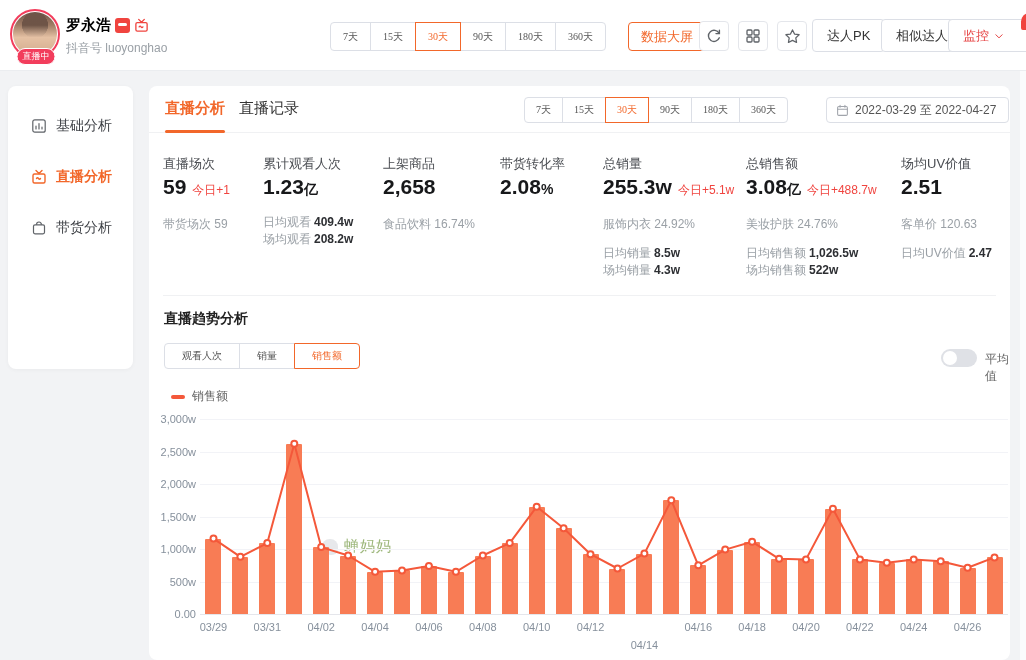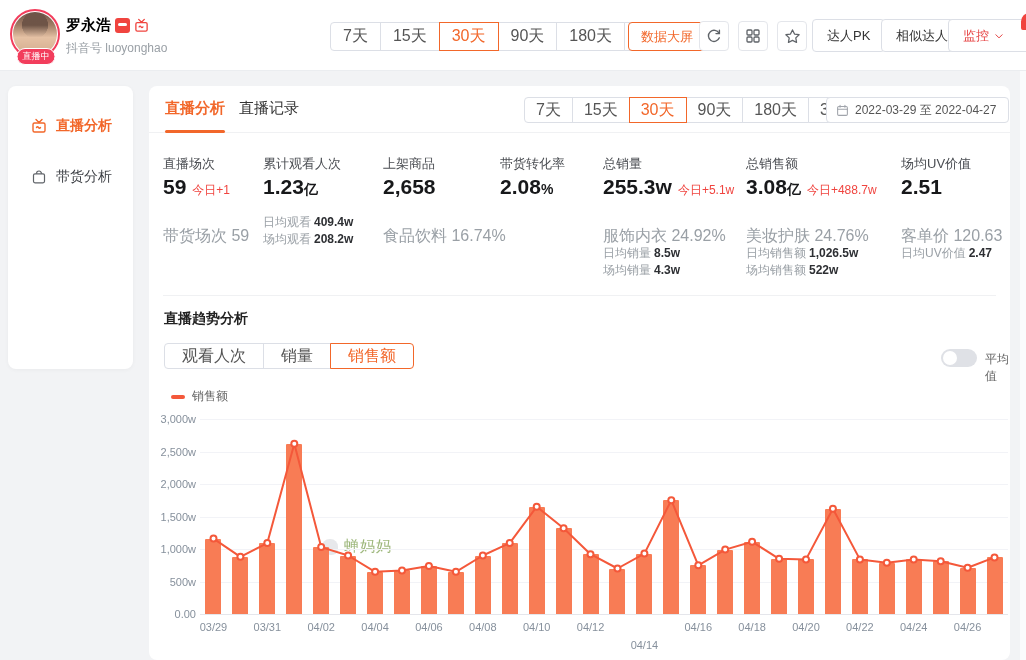--- a/index.html
+++ b/index.html
@@ -13,21 +13,21 @@
   .avatar-img { width:44px; height:44px; border-radius:50%;
     background:linear-gradient(180deg,#6e5448 0%,#85655299 30%,#e5c1a4 58%,#d2ab8c 100%), radial-gradient(circle at 50% 30%,#4c3c36 0 34%,#c9a183 35%);
   }
   .live-badge { position:absolute; left:50%; transform:translateX(-50%); bottom:-4px; background:#f23d5c; color:#fff; font-size:9px; padding:1px 5px; border-radius:9px; border:1.5px solid #fff; white-space:nowrap; }
   .profile-name { position:absolute; left:66px; top:16px; font-size:15px; font-weight:bold; color:#000000; display:flex; align-items:center; gap:4px; }
   .brand-badge { width:15px; height:15px; background:#f0443f; border-radius:3px; position:relative; display:inline-block; }
   .brand-badge::after { content:""; position:absolute; left:3px; top:5px; width:9px; height:3px; background:#fff; border-radius:2px; }
   .profile-sub { position:absolute; left:66px; top:40px; font-size:12px; color:#9aa0a6; }
 
   .seg { display:inline-flex; }
-  .seg button { height:29px; padding:0 12px; background:#fff; border:1px solid #dcdfe6; margin-left:-1px; font-size:16px; color:#555; cursor:pointer; font-family:Liberation Sans, sans-serif; }
+  .seg button { height:29px; padding:0 12px; background:#fff; border:1px solid #dcdfe6; margin-left:-1px; font-size:10px; color:#555; cursor:pointer; font-family:Liberation Serif, serif; }
   .seg button:first-child { border-radius:4px 0 0 4px; margin-left:0; }
   .seg button:last-child { border-radius:0 4px 4px 0; }
   .seg button.active { color:#f2672a; border-color:#f2672a; position:relative; z-index:1; }
   #hdr-seg { position:absolute; left:330px; top:22px; }
 
   .btn-outline-orange { position:absolute; left:628px; top:22px; height:29px; padding:0 12px; background:#fff; border:1px solid #f2672a; color:#f2672a; font-size:13px; border-radius:4px; cursor:pointer; font-family:inherit; }
   .icon-btn { position:absolute; top:21px; width:30px; height:30px; background:#fff; border:1px solid #e4e6eb; border-radius:4px; display:flex; align-items:center; justify-content:center; cursor:pointer; }
   .hdr-btn { position:absolute; top:19px; height:33px; padding:0 14px; background:#fff; border:1px solid #dcdfe6; border-radius:4px; font-size:13px; color:#333; cursor:pointer; font-family:inherit; }
   #monitor-btn { left:948px; width:84px; color:#e64242; display:flex; align-items:center; gap:5px; justify-content:flex-start; }
   .monitor-badge { position:absolute; top:-7px; right:-34px; min-width:44px; height:17px; background:#f0443f; border-radius:9px 9px 9px 2px; }
@@ -46,21 +46,21 @@
   #card-seg { position:absolute; left:375px; top:11px; }
   #card-seg button { height:26px; padding:0 11px; }
   .date-box { position:absolute; left:677px; top:11px; width:183px; height:26px; border:1px solid #dcdfe6; border-radius:4px; display:flex; align-items:center; gap:6px; padding:0 9px; font-size:12px; color:#555; cursor:pointer; background:#fff; }
 
   
   .stat { position:absolute; }
   .stat .s-label { position:absolute; top:0; font-size:13px; color:#4a4d52; white-space:nowrap; }
   .stat .s-value { position:absolute; top:20px; font-size:21px; font-weight:bold; color:#17181a; white-space:nowrap; }
   .stat .s-unit { font-size:14px; }
   .stat .s-delta { font-size:12px; font-weight:normal; color:#f0443f; margin-left:6px; }
-  .stat .s-cat { position:absolute; top:71px; font-size:16px; color:#9aa0a6; white-space:nowrap; }
+  .stat .s-cat { position:absolute; top:61px; font-size:12px; color:#9aa0a6; white-space:nowrap; }
   .stat .s-avgs { position:absolute; top:59px; font-size:12px; color:#9aa0a6; line-height:17px; white-space:nowrap; }
   .stat.has-cat .s-avgs { top:90px; }
   .stat .s-avgs b { color:#2d2f33; font-weight:bold; margin-left:3px; }
   .stats-wrap { position:absolute; left:0; top:69px; width:861px; height:140px; }
   .divider2 { position:absolute; left:14px; right:14px; top:209px; border-top:1px solid #f0f1f3; }
 
   .trend-title { position:absolute; left:15px; top:224px; font-size:14px; font-weight:bold; color:#222; }
   #metric-seg { position:absolute; left:15px; top:257px; }
   #metric-seg button { height:26px; padding:0 17px; }
   .toggle { position:absolute; left:792px; top:263px; width:36px; height:18px; background:#dfe1e6; border-radius:9px; cursor:pointer; }
@@ -149,20 +149,29 @@
   <button class="hdr-btn" id="monitor-btn">
     <span>监控</span>
     <svg width="10" height="10" viewBox="0 0 16 16">
         <polyline points="3,6 8,11 13,6" fill="none" stroke="#e64242" stroke-width="1.6" stroke-linecap="round" stroke-linejoin="round"></polyline>
       </svg>
     <span class="monitor-badge"></span>
   </button>
 </div>
 
 <div id="sidebar">
+  <div class="side-item">
+    <svg width="16" height="16" viewBox="0 0 16 16">
+        <g fill="none" stroke="#5f6368" stroke-width="1.2" stroke-linecap="round">
+          <rect x="1.8" y="1.8" width="12.4" height="12.4" rx="2"></rect>
+          <path d="M5 11 V8 M8 11 V5.5 M11 11 V9"></path>
+        </g>
+      </svg>
+    <span>基础分析</span>
+  </div>
   <div class="side-item active">
     <svg width="16" height="16" viewBox="0 0 16 16">
         <g fill="none" stroke="#f2672a" stroke-width="1.4" stroke-linecap="round">
           <rect x="2" y="5" width="12" height="9" rx="1.5"></rect>
           <path d="M5 1.5 L8 4.5 M11 1.5 L8 4.5"></path>
           <path d="M5.5 9.5 q1 -1.5 2 0 t2 0"></path>
         </g>
       </svg>
     <span>直播分析</span>
   </div>

